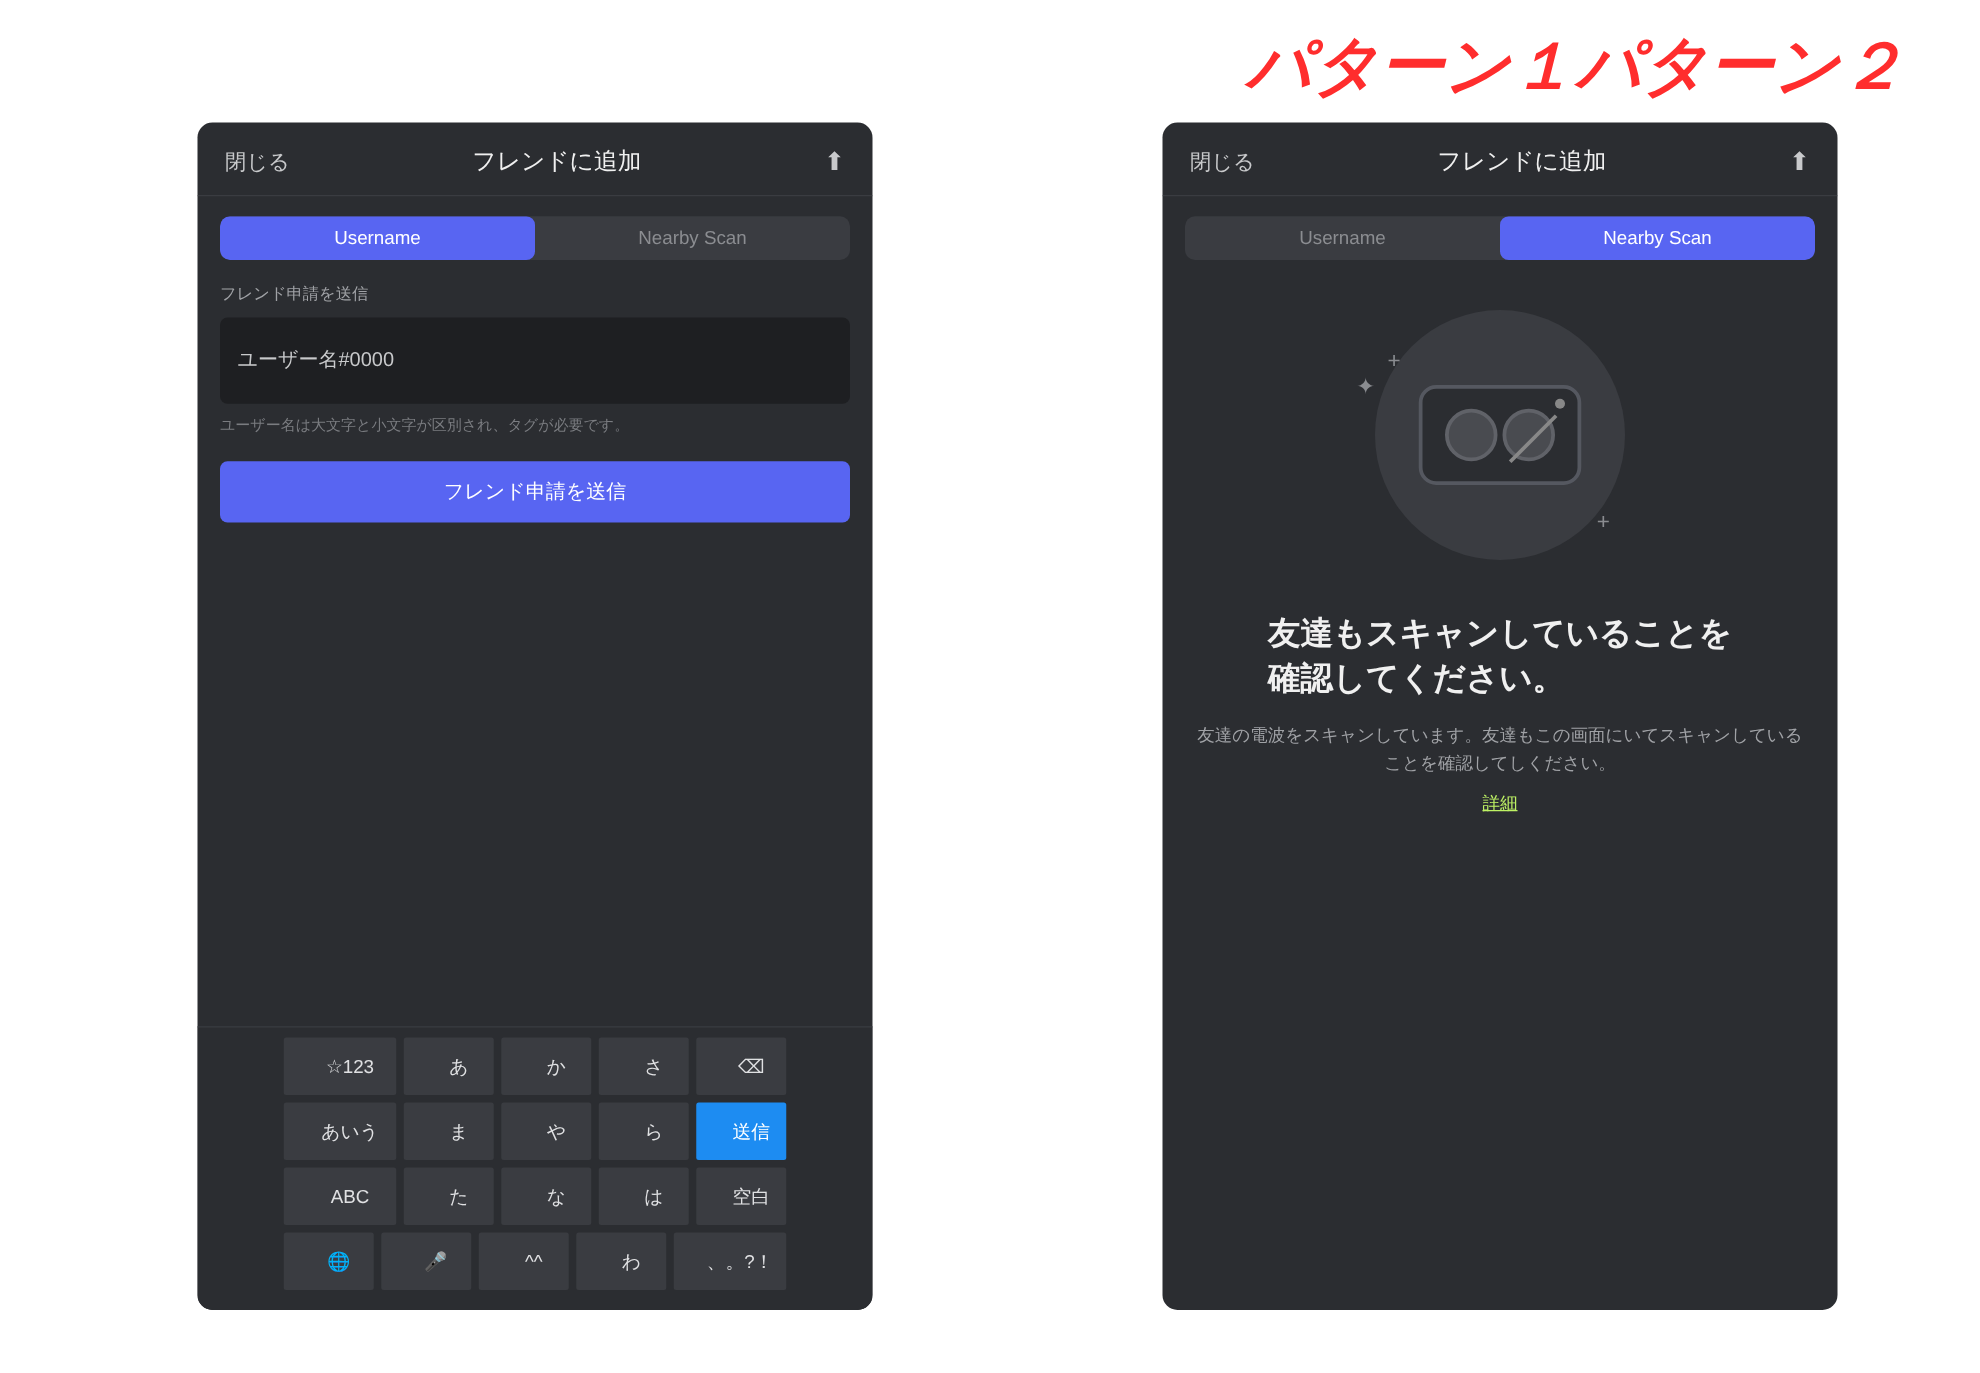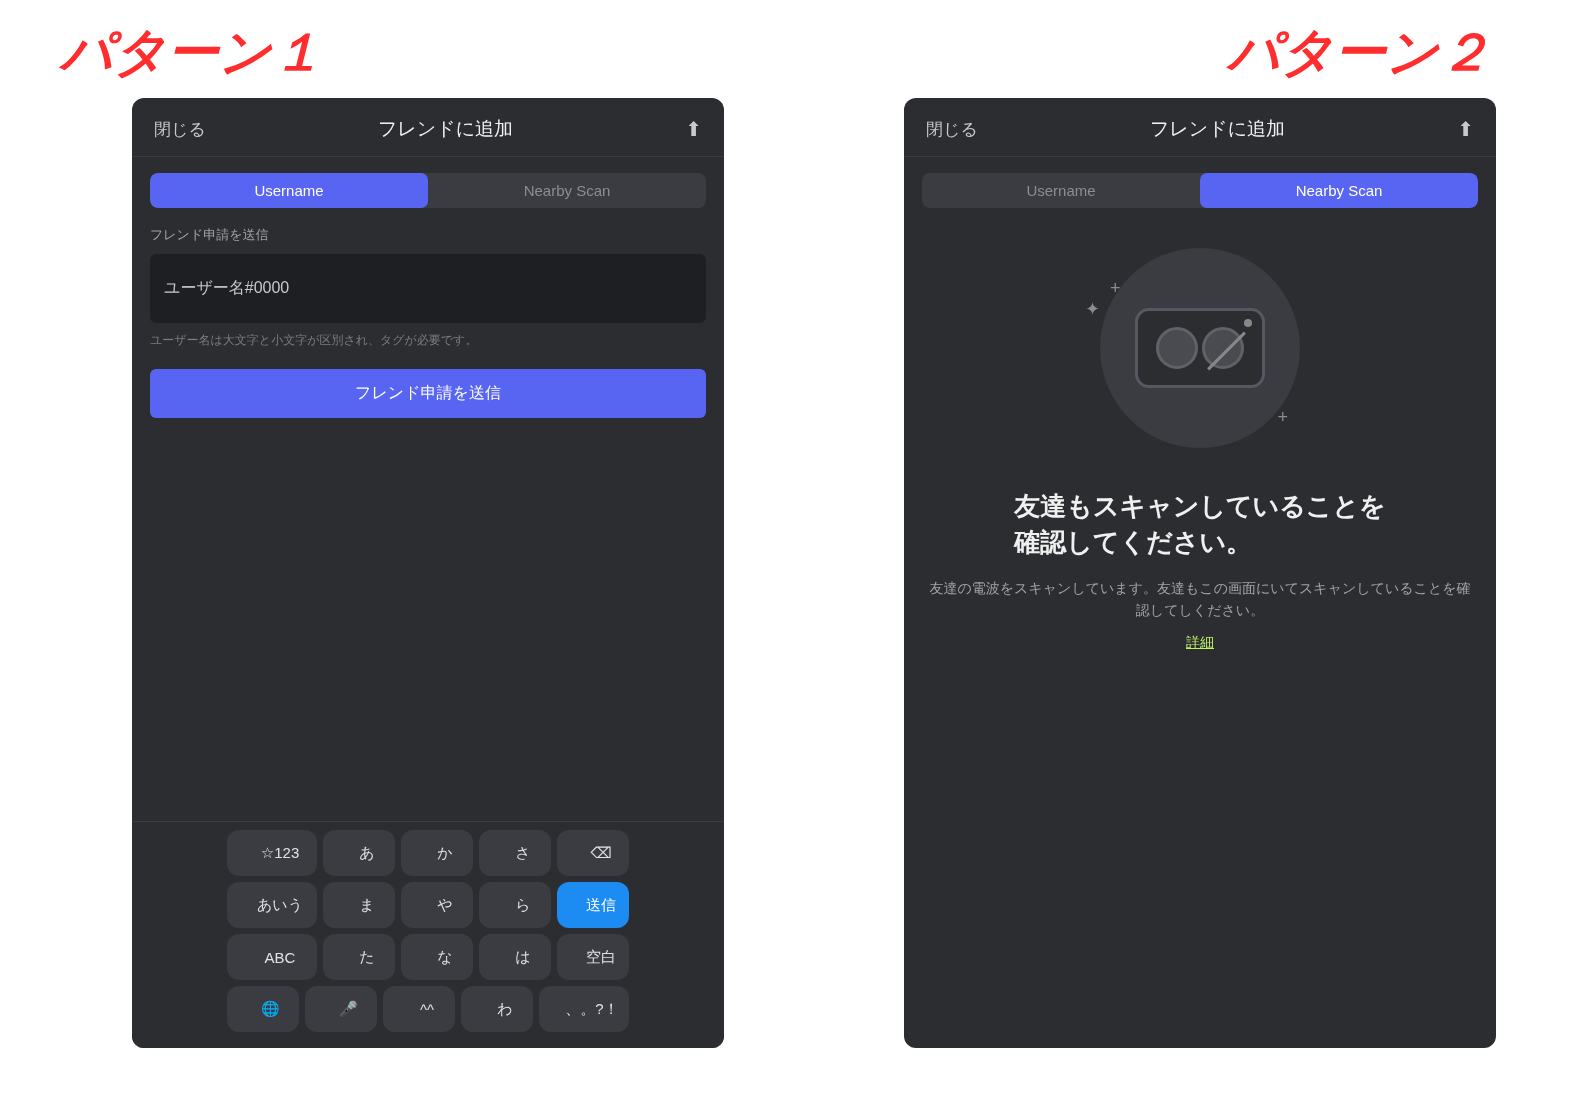--- a/index.html
+++ b/index.html
@@ -10,22 +10,22 @@
       height: 1098px;
       display: flex;
       flex-direction: column;
       align-items: center;
       overflow: hidden;
     }
 
     .page-title-row {
       display: flex;
       width: 100%;
-      justify-content: space-between;
-      padding: 18px 93px 10px 60px;
+      justify-content: flex-end;
+      padding: 18px 60px 10px 60px;
     }
 
     .pattern-title {
       font-size: 52px;
       font-weight: bold;
       color: #ff2d2d;
       font-style: italic;
     }
 
     .panels-row {
@@ -33,21 +33,21 @@
       width: 100%;
       justify-content: space-around;
       padding: 0 40px;
       gap: 40px;
     }
 
     
     .phone-panel {
       background: #2b2d31;
       border-radius: 12px;
-      width: 592px;
+      width: 540px;
       min-height: 950px;
       display: flex;
       flex-direction: column;
       overflow: hidden;
       margin-left: 44px;
     }
 
     
     .panel-header {
       display: flex;
@@ -152,21 +152,21 @@
 
     .kb-row {
       display: flex;
       gap: 6px;
       margin-bottom: 6px;
       justify-content: center;
     }
 
     .kb-key {
       background: #3a3c41;
-      border-radius: 12px;
+      border-radius: 2px;
       color: #e0e1e3;
       font-size: 15px;
       display: flex;
       align-items: center;
       justify-content: center;
       cursor: pointer;
       height: 46px;
       padding-left: 16px;
     }
 

